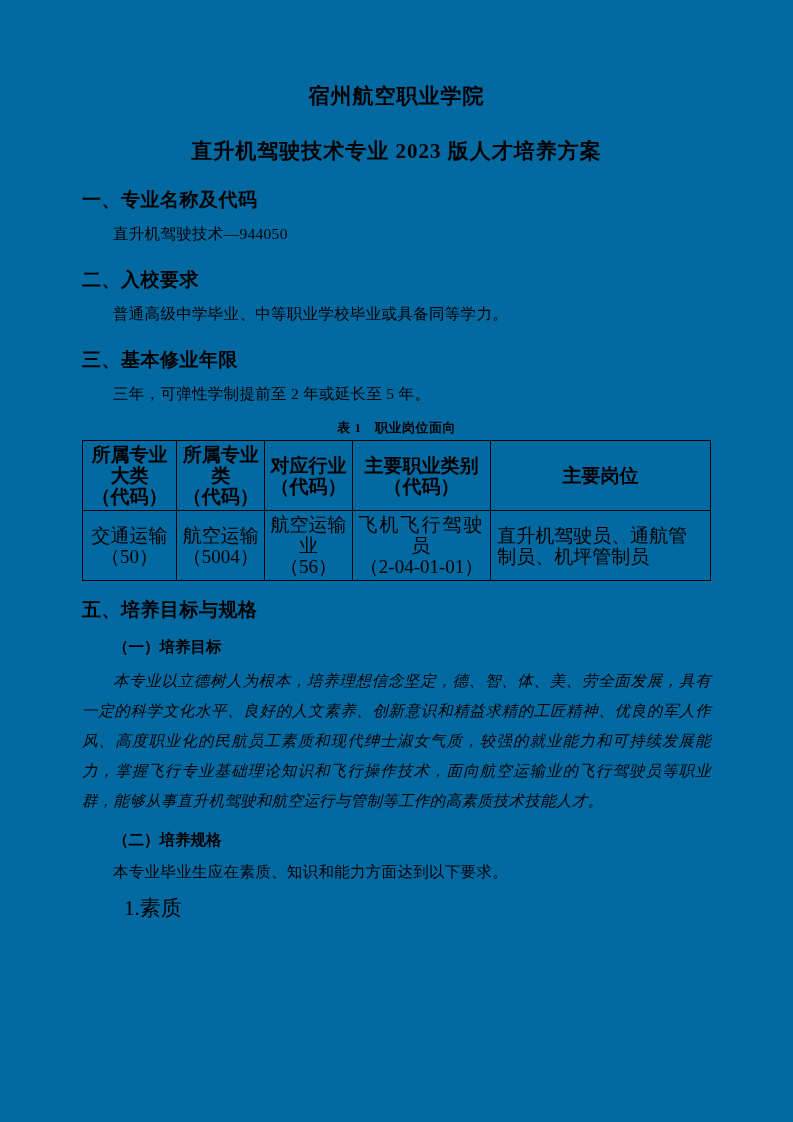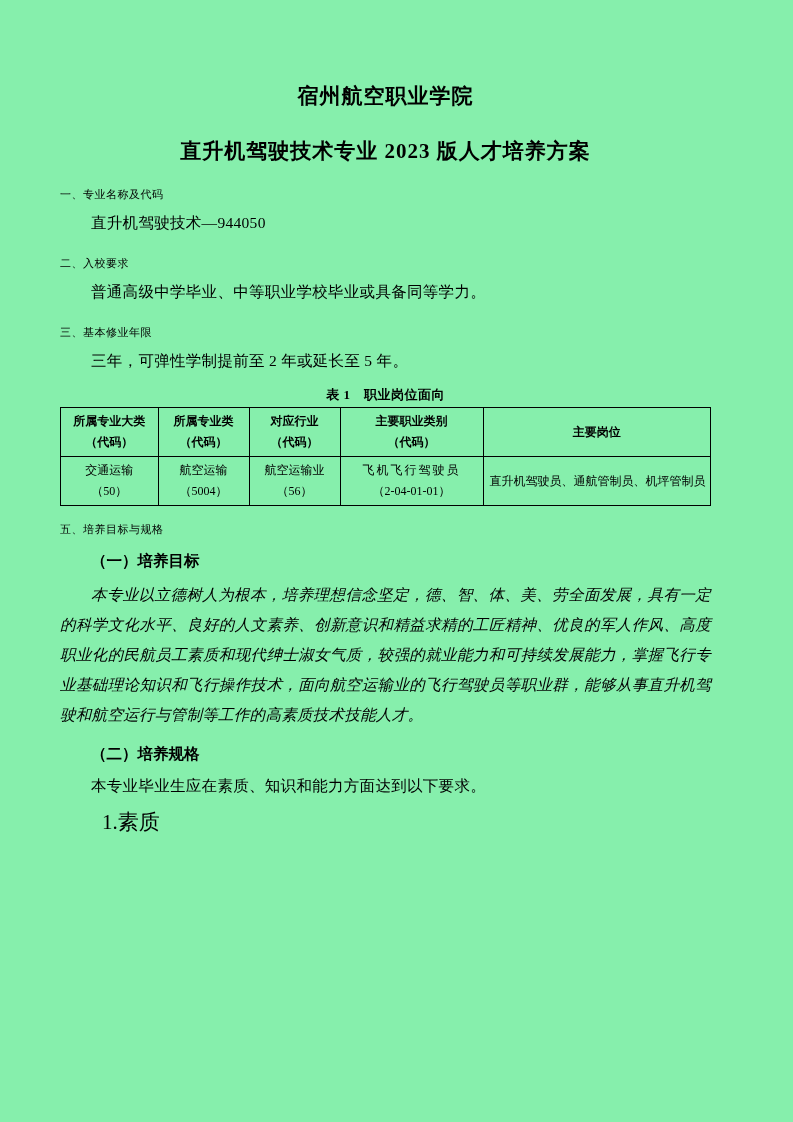--- a/index.html
+++ b/index.html
@@ -9,39 +9,39 @@
   }
   body {
     font-family: "Liberation Serif", "DejaVu Serif", serif;
     color: #000000;
   }
   .page {
     width: 793px;
     height: 1122px;
     margin: 0 auto;
     position: relative;
-    background: #86efac;
+    background: #0369a1;
     box-sizing: border-box;
-    padding: 70px 82px 40px 60px;
+    padding: 70px 82px 40px 82px;
   }
   .doc-title {
     text-align: center;
     font-size: 21px;
     font-weight: bold;
     line-height: 36px;
     letter-spacing: 1px;
     margin: 8px 0 0 0;
   }
   .doc-title .line2 {
     display: block;
     margin-top: 19px;
   }
   .h-section {
-    font-size: 11px;
-    font-weight: normal;
+    font-size: 19px;
+    font-weight: bold;
     margin: 18px 0 6px 0;
     letter-spacing: 0.5px;
   }
   .h-section.tight {
     margin-top: 16px;
   }
   .body-text {
     font-size: 15.5px;
     line-height: 30px;
     text-indent: 2em;
@@ -69,21 +69,21 @@
     text-align: center;
     font-size: 13px;
     font-weight: bold;
     margin: 10px 0 3px 0;
     letter-spacing: 0.5px;
   }
   table.job-table {
     border-collapse: collapse;
     width: 100%;
     table-layout: fixed;
-    font-size: 12px;
+    font-size: 19px;
   }
   table.job-table td {
     border: 1px solid #000000;
     padding: 3px 4px;
     vertical-align: middle;
     line-height: 21px;
   }
   table.job-table td.c {
     text-align: center;
   }

